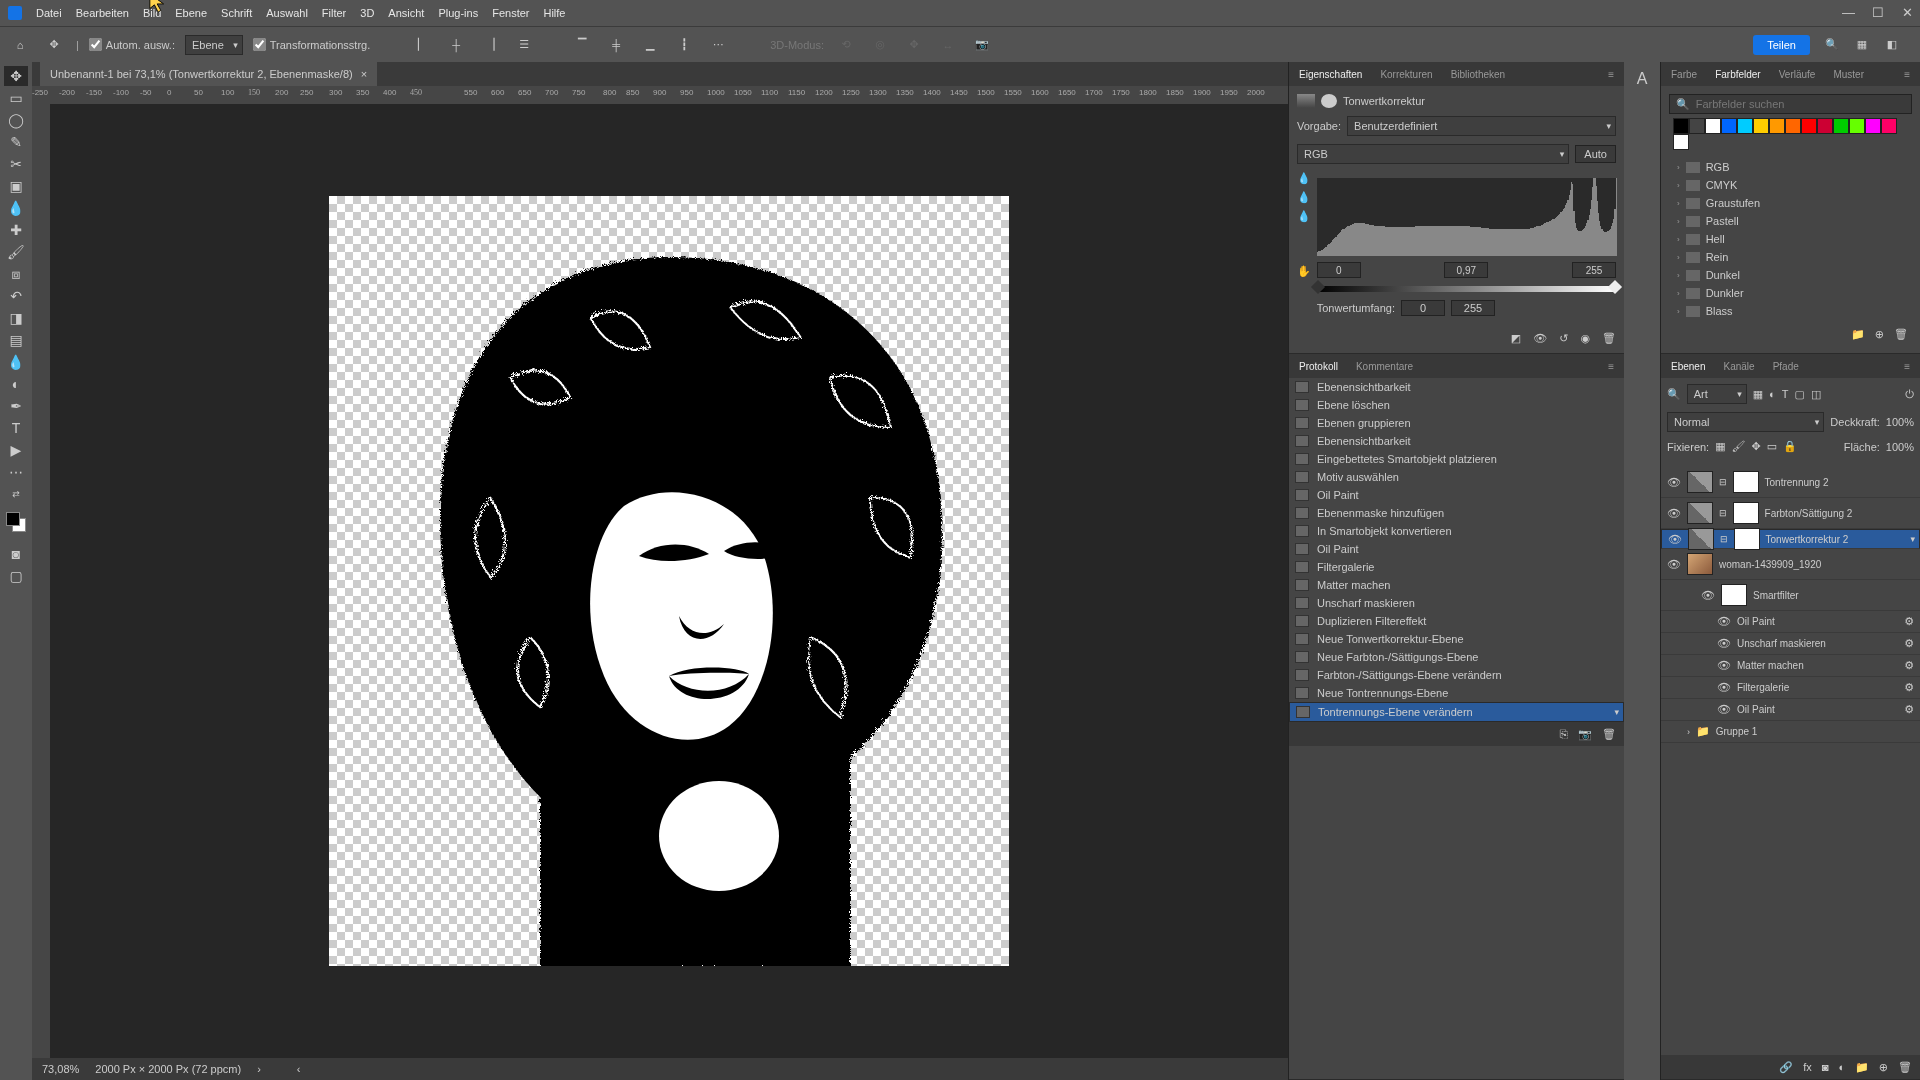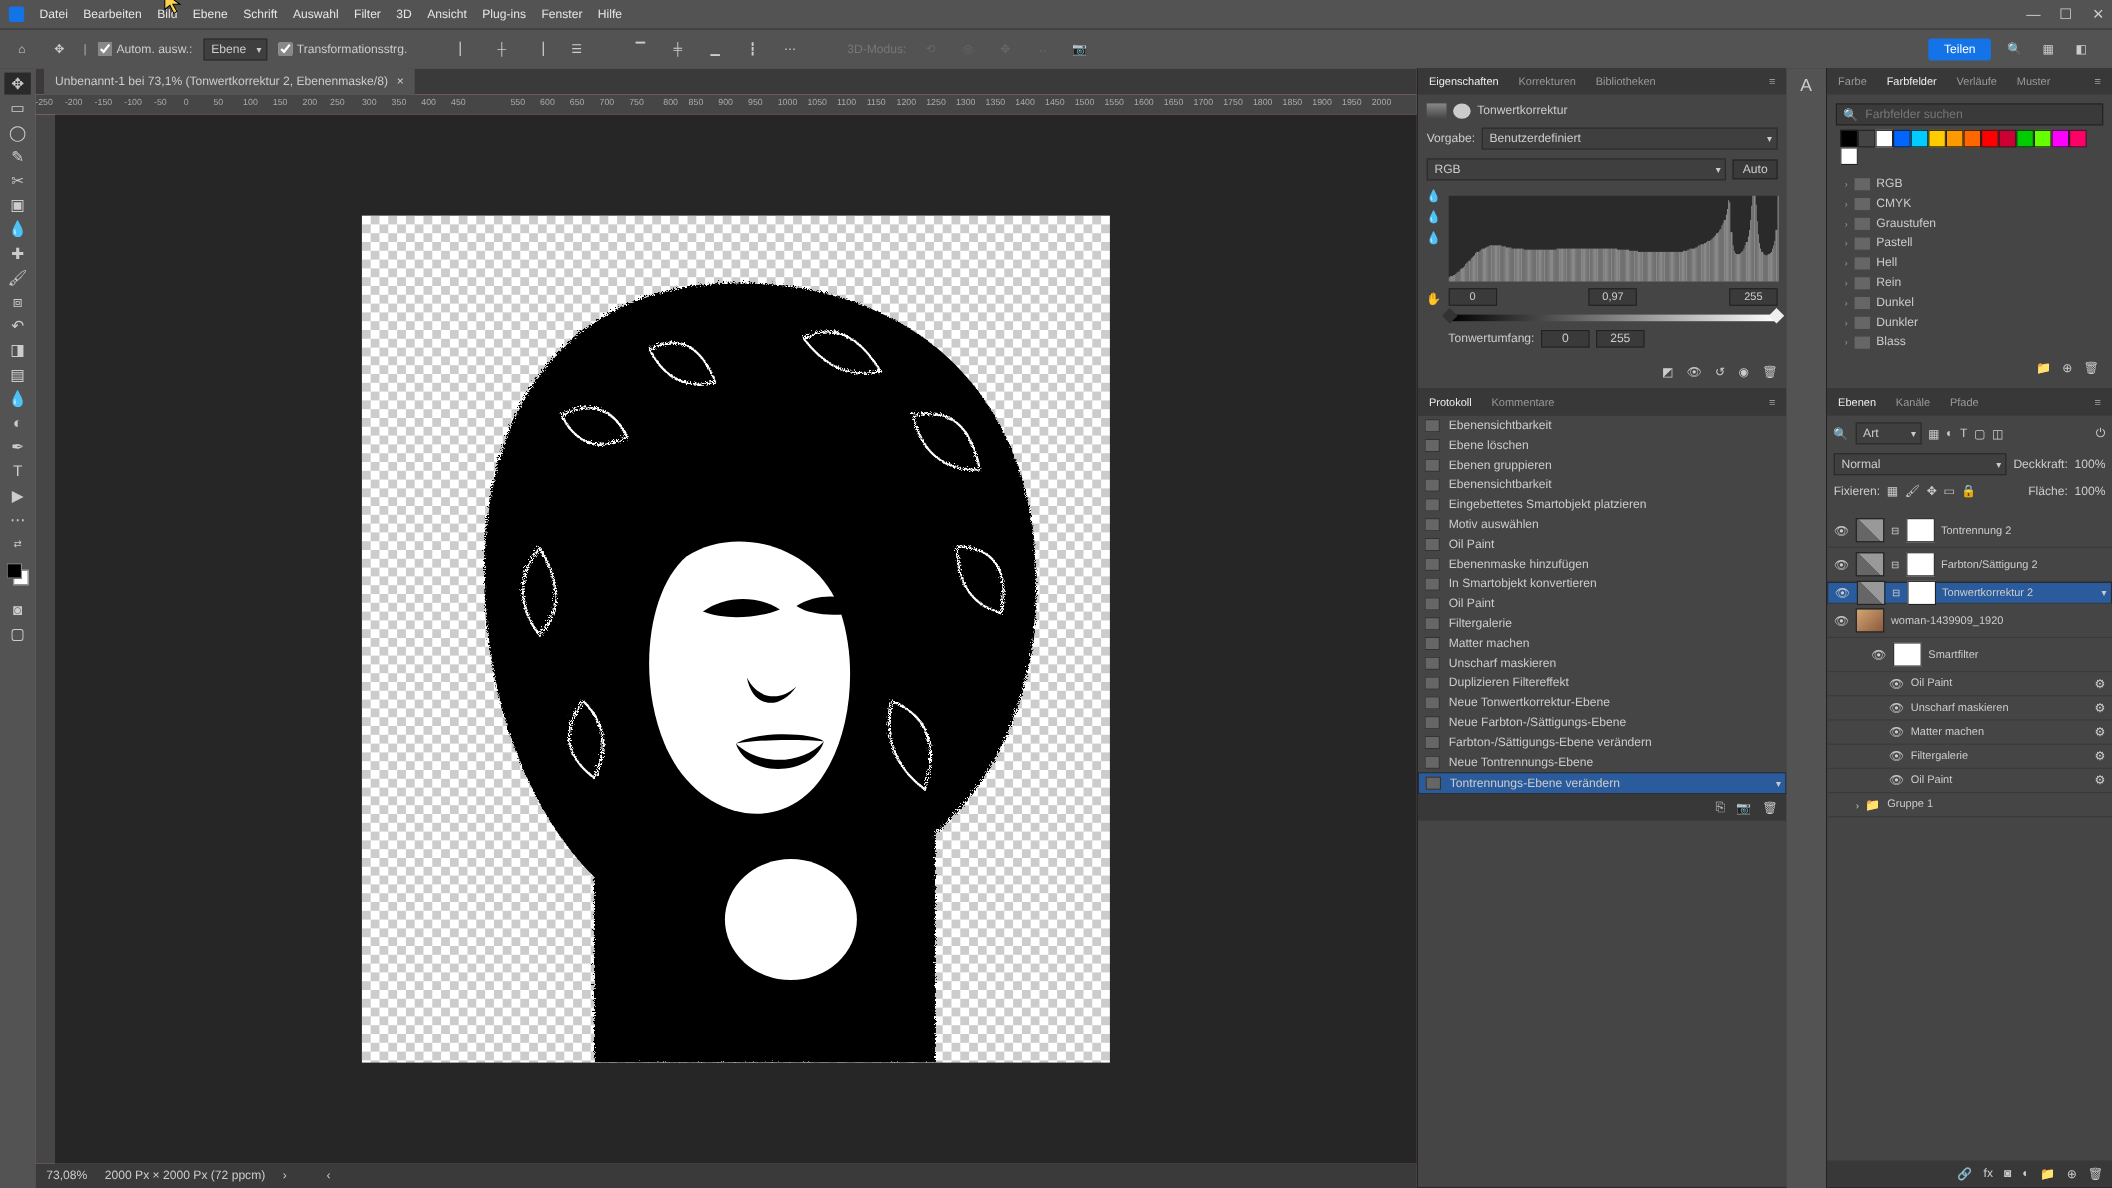--- a/index.html
+++ b/index.html
@@ -171,27 +171,27 @@
     </div>
     <div class="ruler-h" id="rulerH">
         <span class="tick" style="left: 0px;">-250</span>
         <span class="tick" style="left: 27px;">-200</span>
         <span class="tick" style="left: 54px;">-150</span>
         <span class="tick" style="left: 81px;">-100</span>
         <span class="tick" style="left: 108px;">-50</span>
         <span class="tick" style="left: 135px;">0</span>
         <span class="tick" style="left: 162px;">50</span>
         <span class="tick" style="left: 189px;">100</span>
-        <span class="tick" style="left: 216px;">150</span>
+        <span class="tick" style="left: 216px; font-family: Liberation Serif, serif;">150</span>
         <span class="tick" style="left: 243px;">200</span>
         <span class="tick" style="left: 268px;">250</span>
         <span class="tick" style="left: 297px;">300</span>
         <span class="tick" style="left: 324px;">350</span>
         <span class="tick" style="left: 351px;">400</span>
-        <span class="tick" style="left: 378px;">450</span>
+        <span class="tick" style="left: 378px; font-family: Liberation Serif, serif;">450</span>
         <span class="tick" style="left: 405px; margin-top: 44px;">500</span>
         <span class="tick" style="left: 432px;">550</span>
         <span class="tick" style="left: 459px;">600</span>
         <span class="tick" style="left: 486px;">650</span>
         <span class="tick" style="left: 513px;">700</span>
         <span class="tick" style="left: 540px;">750</span>
         <span class="tick" style="left: 571px;">800</span>
         <span class="tick" style="left: 594px;">850</span>
         <span class="tick" style="left: 621px;">900</span>
         <span class="tick" style="left: 648px;">950</span>

